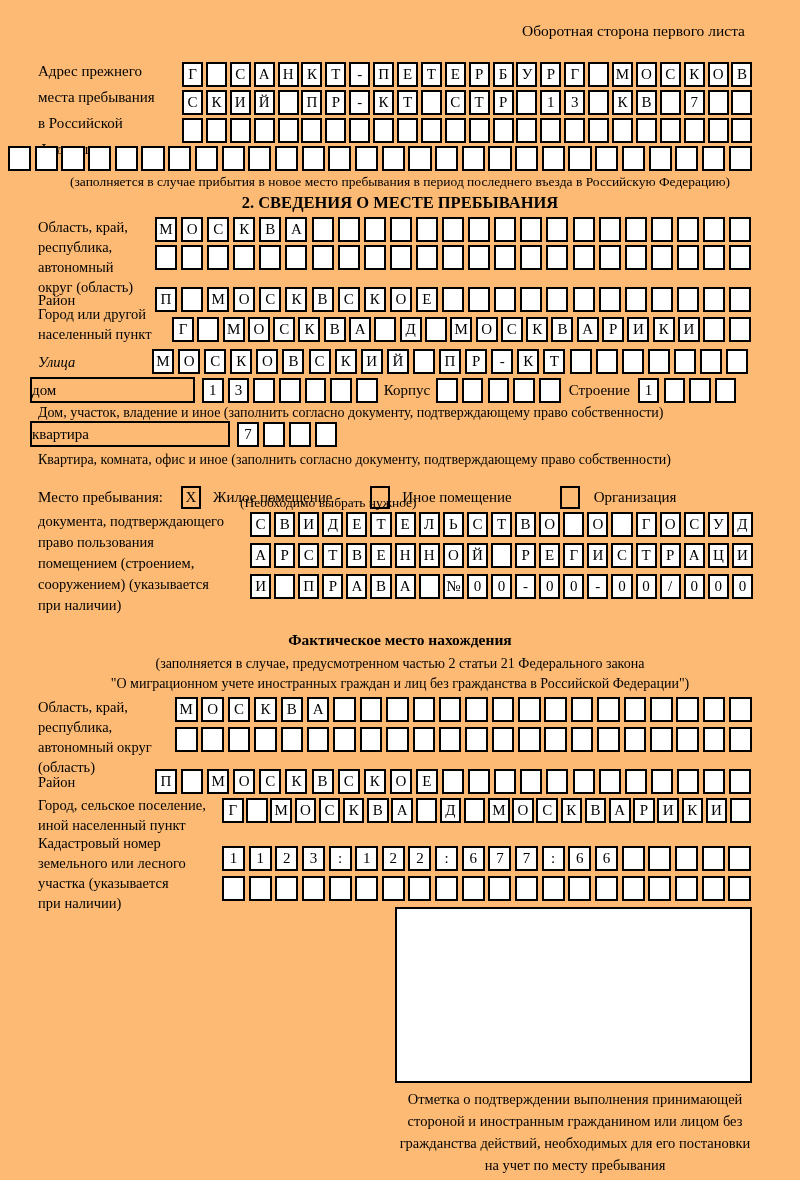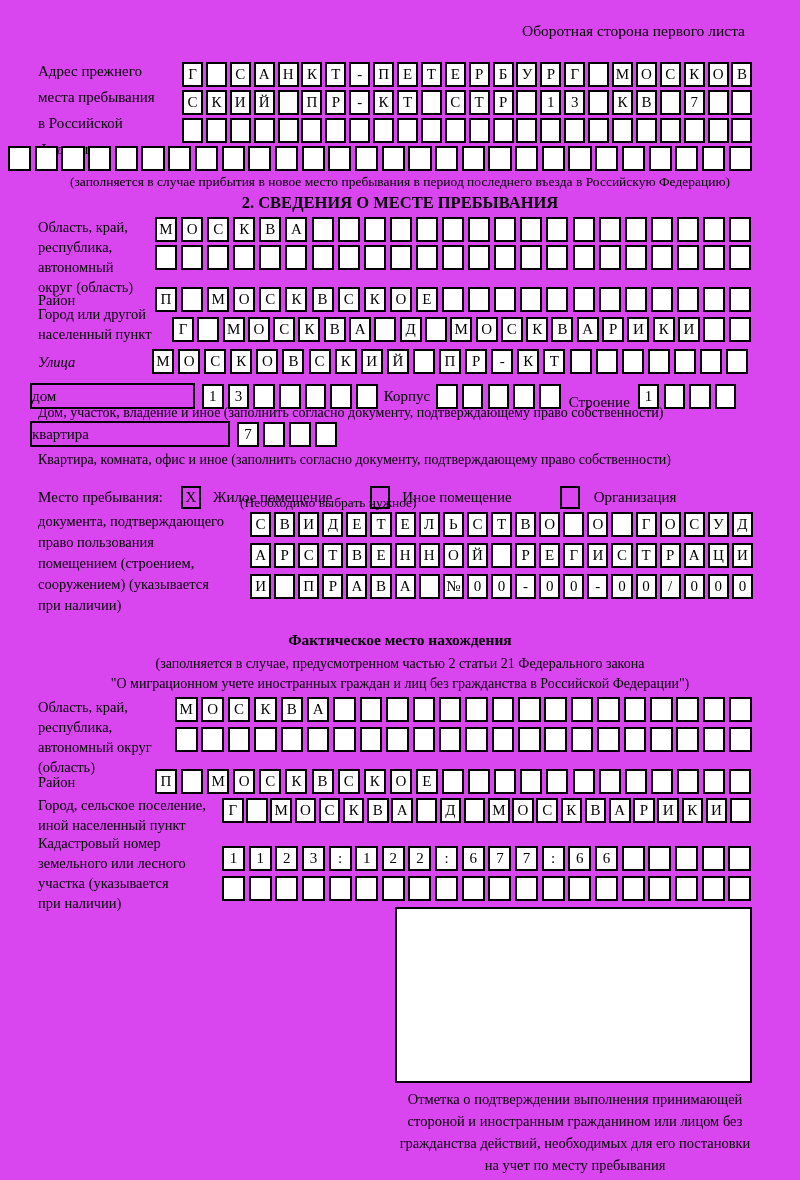--- a/index.html
+++ b/index.html
@@ -1,17 +1,17 @@
 <!DOCTYPE html>
 <html><head>
 <meta charset="utf-8">
 <style>
   html,body{margin:0;padding:0;background:#fff;}
   body{width:800px;height:1180px;font-family:"Liberation Serif",serif;color:#000;}
-  #form{position:relative;width:800px;height:1180px;background:#d946ef;overflow:hidden;}
+  #form{position:relative;width:800px;height:1180px;background:#fdba74;overflow:hidden;}
   .abs{position:absolute;}
   
   .lbl{font-size:15px;line-height:26px;white-space:nowrap;}
   .lbl20{font-size:14.5px;line-height:20px;white-space:nowrap;}
   .lbl21{font-size:14.5px;line-height:21px;white-space:nowrap;}
   .note{font-size:13.5px;white-space:nowrap;}
   .center{width:800px;text-align:center;left:0;}
   .bold{font-weight:bold;}
   
   .cellrow{display:flex;}
@@ -318,21 +318,21 @@
         <span class="cell"></span>
       </span>
     <span class="inline-lbl" style="margin:0 6px 0 2px;">Корпус</span>
     <span class="cellrow rh">
         <span class="cell"></span>
         <span class="cell"></span>
         <span class="cell"></span>
         <span class="cell"></span>
         <span class="cell"></span>
       </span>
-    <span class="inline-lbl" style="margin:12px 8px 0 4px;">Строение</span>
+    <span class="inline-lbl" style="margin:0 8px 0 4px;">Строение</span>
     <span class="cellrow rh">
         <span class="cell">1</span>
         <span class="cell"></span>
         <span class="cell"></span>
         <span class="cell"></span>
       </span>
   </div>
   <div class="abs" style="left:38px;top:405px;font-size:14px;">Дом, участок, владение и иное (заполнить согласно документу, подтверждающему право собственности)</div>
 
   <div class="abs cellrow rq" style="left:30px;top:421px;align-items:center;">

